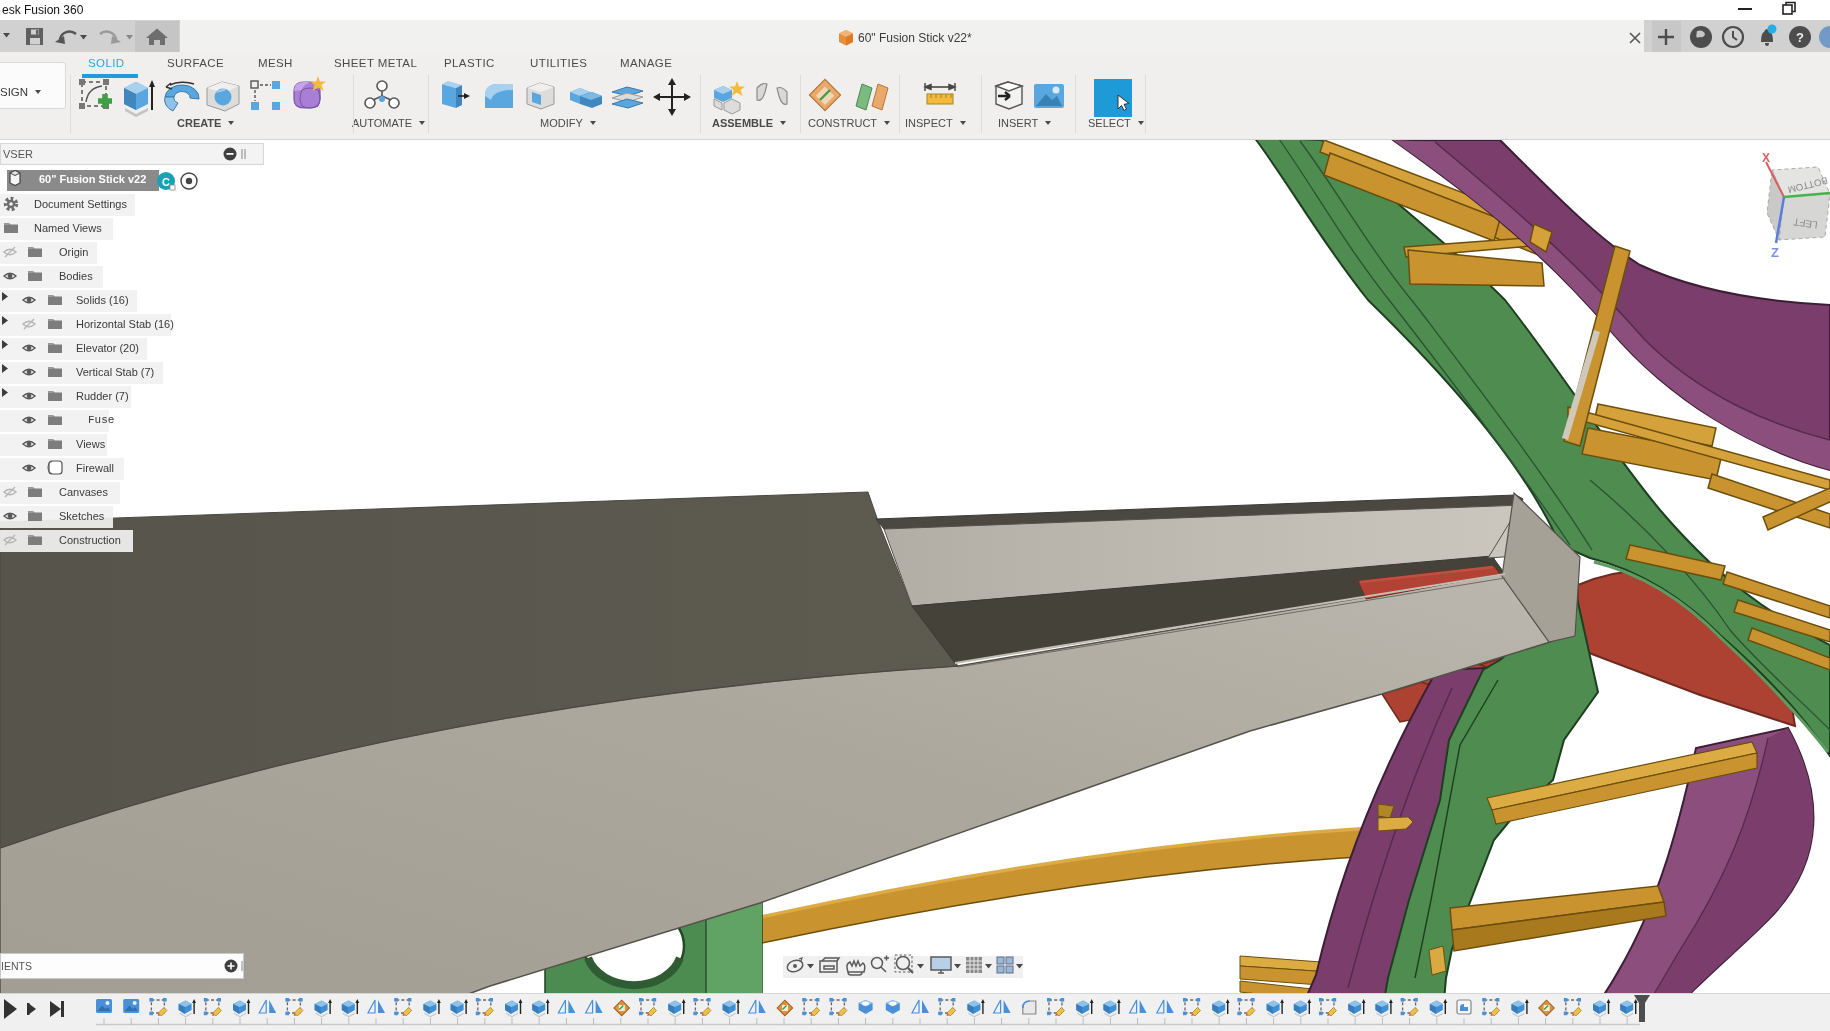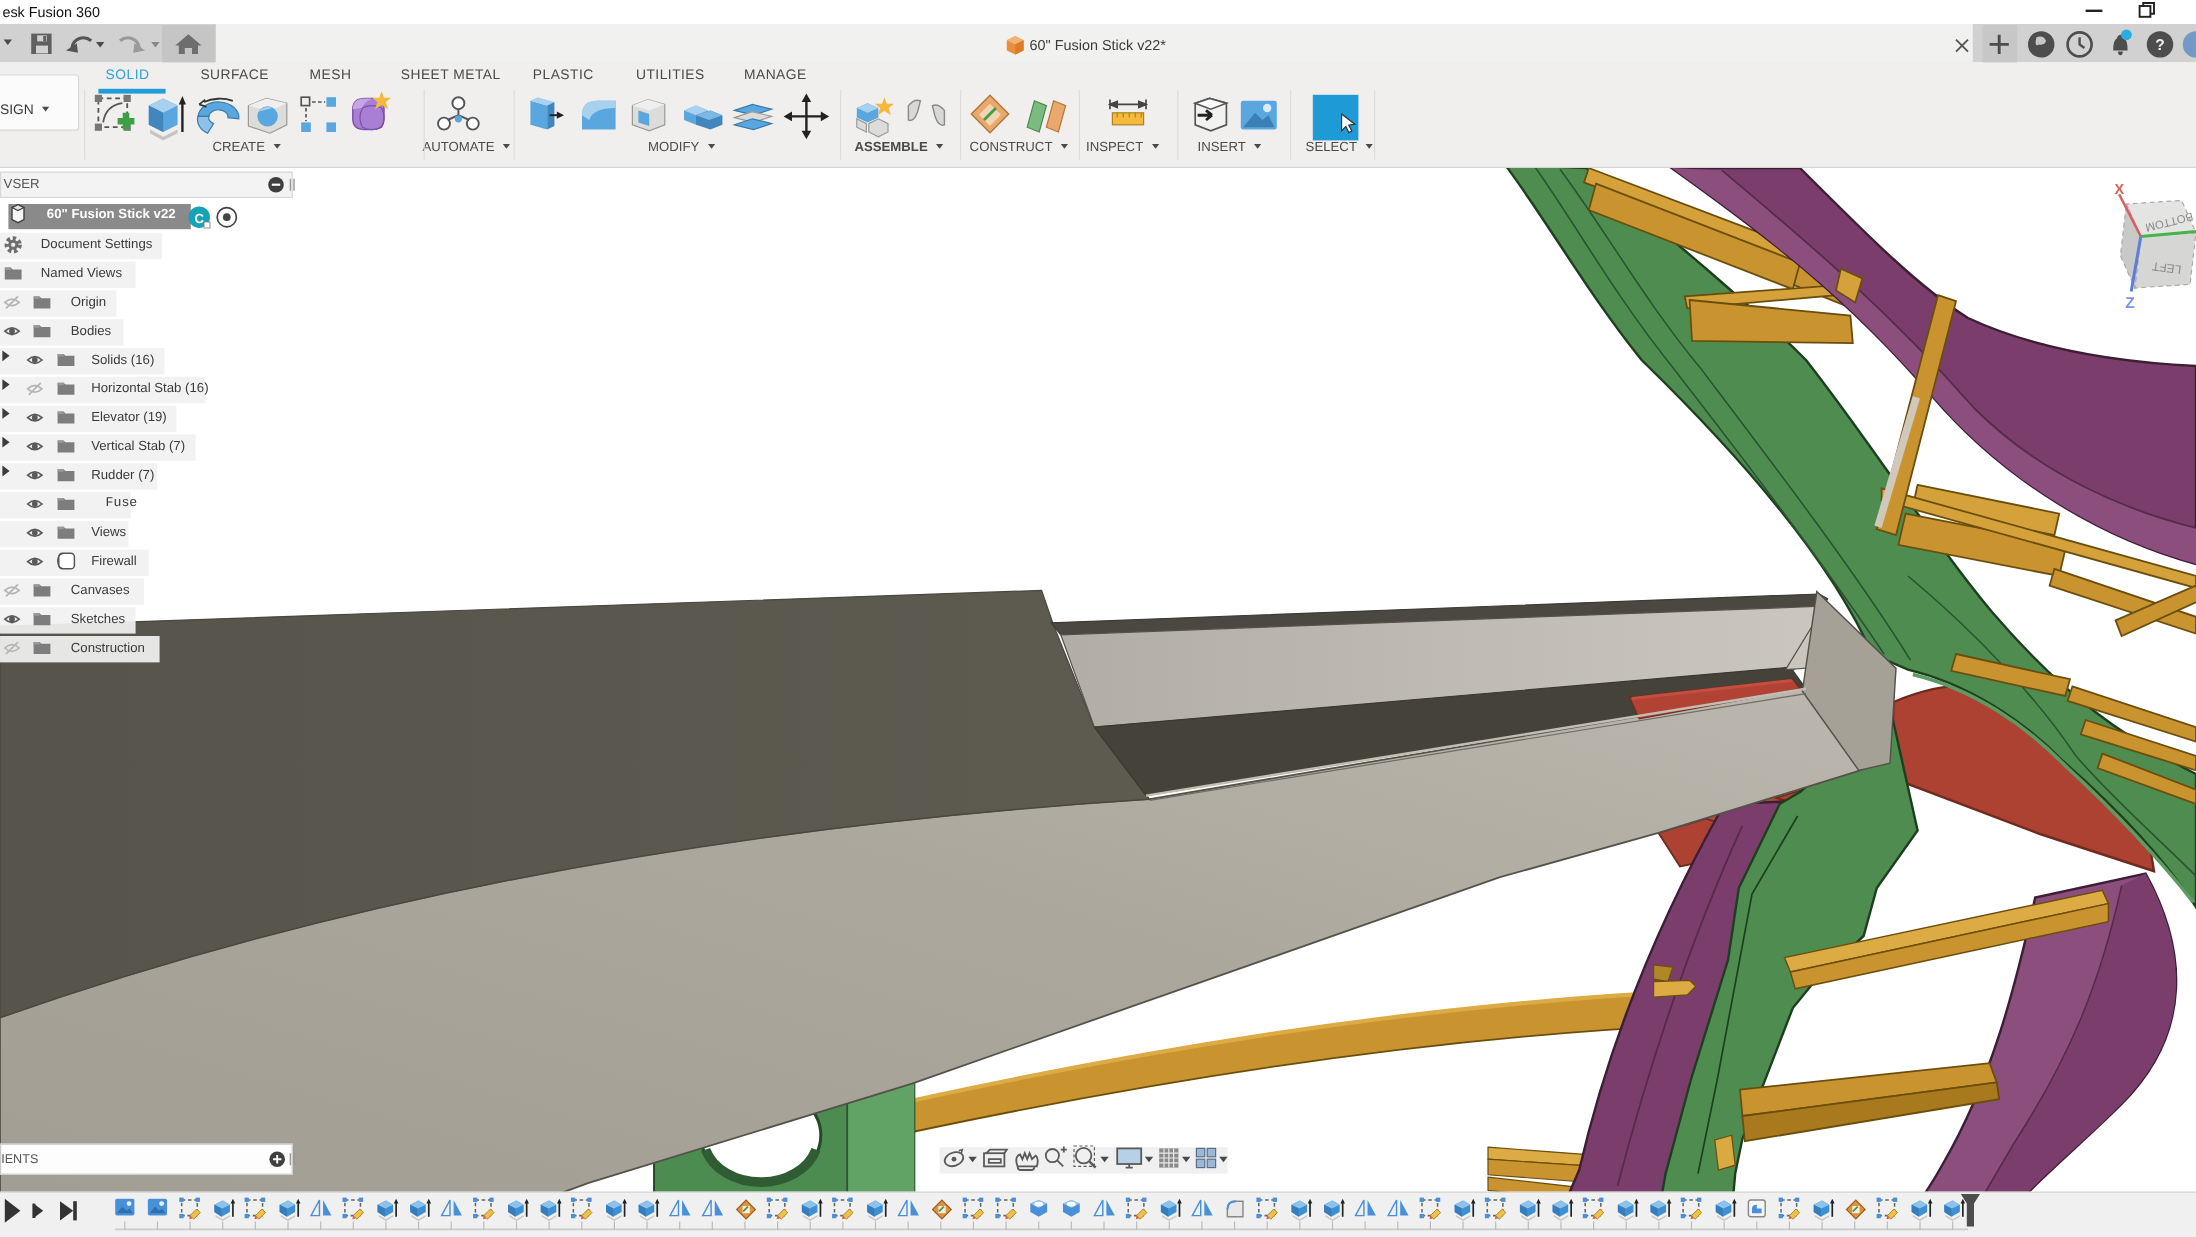--- a/index.html
+++ b/index.html
@@ -10,21 +10,21 @@
   #tabwhite{left:180px;top:20px;width:1464px;height:32px;background:#f1f1f0;}
   #tabname{left:858px;top:31px;font-size:12px;color:#3c3c3c;}
   #ribbon{left:0;top:52px;width:1830px;height:88px;background:#f0efee;border-bottom:1px solid #d5d5d5;box-sizing:border-box;}
   .rtab{top:57px;font-size:11.5px;color:#4a4a4a;letter-spacing:0.4px;position:absolute;}
   .glabel{top:117px;font-size:11px;color:#4a4a4a;white-space:nowrap;position:absolute;}
   .gdiv{top:75px;width:1px;height:58px;background:#dcdcdc;position:absolute;}
   .car{display:inline-block;width:0;height:0;border-left:3.5px solid transparent;border-right:3.5px solid transparent;border-top:4px solid #4a4a4a;vertical-align:2px;margin-left:4px;}
   #designbox{left:-14px;top:62px;width:78px;height:45px;background:#fbfbfb;border:1px solid #d8d8d8;border-radius:3px;}
   #designtxt{left:0px;top:86px;font-size:11.5px;color:#3a3a3a;}
   #solidline{left:82px;top:74px;width:56px;height:4px;background:#1f9dd9;}
-  #brhead{left:0;top:143px;width:244px;height:22px;background:#f3f3f3;border:1px solid #d8d8d8;box-sizing:border-box;font-size:11px;color:#555;}
+  #brhead{left:0;top:143px;width:264px;height:22px;background:#f3f3f3;border:1px solid #d8d8d8;box-sizing:border-box;font-size:11px;color:#555;}
   .brow{position:absolute;height:22px;background:rgba(241,241,241,0.93);}
   .btxt{position:absolute;font-size:11px;color:#3a3a3a;white-space:nowrap;}
   #roothl{left:7px;top:170px;width:152px;height:21px;background:#8a8a8a;}
   #roottxt{left:39px;top:173px;font-size:11px;font-weight:bold;color:#fff;}
   #comments{left:0;top:953px;width:244px;height:26px;background:#fdfdfd;border:1px solid #c9c9c9;box-sizing:border-box;}
   #commtxt{left:1px;top:960px;font-size:10.5px;color:#555;}
   #navbar{left:783px;top:956px;width:240px;height:22px;background:#f0f0f0;}
   #timeline{left:0;top:993px;width:1830px;height:38px;background:#f0f0f0;border-top:1px solid #d6d6d6;box-sizing:border-box;}
 </style>
 </head>
@@ -170,21 +170,21 @@
 <div id="designbox" class="abs"></div>
 <div id="designtxt" class="abs">SIGN <span class="car"></span></div>
 <div id="solidline" class="abs"></div>
 <div class="rtab" style="left:88px;color:#2ea3dc;">SOLID</div>
 <div class="rtab" style="left:167px;">SURFACE</div>
 <div class="rtab" style="left:258px;">MESH</div>
 <div class="rtab" style="left:334px;">SHEET METAL</div>
 <div class="rtab" style="left:444px;">PLASTIC</div>
 <div class="rtab" style="left:530px;">UTILITIES</div>
 <div class="rtab" style="left:620px;">MANAGE</div>
-<div class="glabel" style="left:177px;">CREATE <span class="car"></span></div>
+<div class="glabel" style="left:177px;font-weight:bold;">CREATE <span class="car"></span></div>
 <div class="glabel" style="left:352px;">AUTOMATE <span class="car"></span></div>
 <div class="glabel" style="left:540px;">MODIFY <span class="car"></span></div>
 <div class="glabel" style="left:712px;font-weight:bold;">ASSEMBLE <span class="car"></span></div>
 <div class="glabel" style="left:808px;">CONSTRUCT <span class="car"></span></div>
 <div class="glabel" style="left:905px;">INSPECT <span class="car"></span></div>
 <div class="glabel" style="left:998px;">INSERT <span class="car"></span></div>
 <div class="glabel" style="left:1088px;">SELECT <span class="car"></span></div>
 <div class="gdiv" style="left:70px;"></div>
 <div class="gdiv" style="left:353px;"></div>
 <div class="gdiv" style="left:428px;"></div>
@@ -214,21 +214,21 @@
 <div class="brow" style="left:0;top:506px;width:113px;"></div>
 <div class="brow" style="left:0;top:530px;width:133px;"></div>
 <div id="roothl" class="abs"></div>
 <div id="roottxt" class="abs">60" Fusion Stick v22</div>
 <div class="btxt" style="left:34px;top:198px;">Document Settings</div>
 <div class="btxt" style="left:34px;top:222px;">Named Views</div>
 <div class="btxt" style="left:59px;top:246px;">Origin</div>
 <div class="btxt" style="left:59px;top:270px;">Bodies</div>
 <div class="btxt" style="left:76px;top:294px;">Solids (16)</div>
 <div class="btxt" style="left:76px;top:318px;">Horizontal Stab (16)</div>
-<div class="btxt" style="left:76px;top:342px;">Elevator (19)</div>
+<div class="btxt" style="left:76px;top:342px;">Elevator (20)</div>
 <div class="btxt" style="left:76px;top:366px;">Vertical Stab (7)</div>
 <div class="btxt" style="left:76px;top:390px;text-align:right;">Rudder (7)</div>
 <div class="btxt" style="left:88px;top:414px;font-family:Liberation Mono, monospace;">Fuse</div>
 <div class="btxt" style="left:76px;top:438px;">Views</div>
 <div class="btxt" style="left:76px;top:462px;">Firewall</div>
 <div class="btxt" style="left:59px;top:486px;">Canvases</div>
 <div class="btxt" style="left:59px;top:510px;">Sketches</div>
 <div class="btxt" style="left:59px;top:534px;">Construction</div>
 
 <div id="comments" class="abs"></div>

